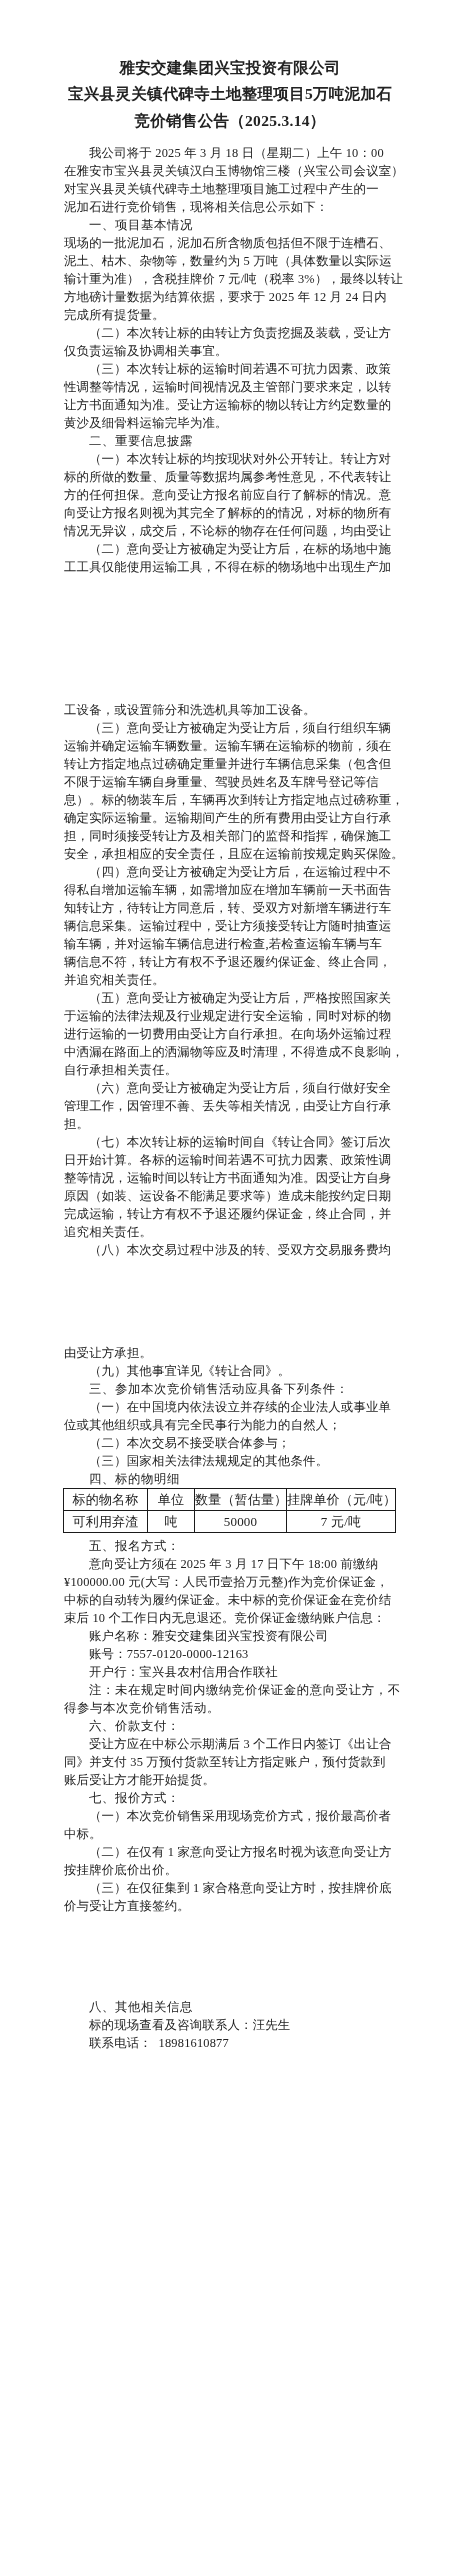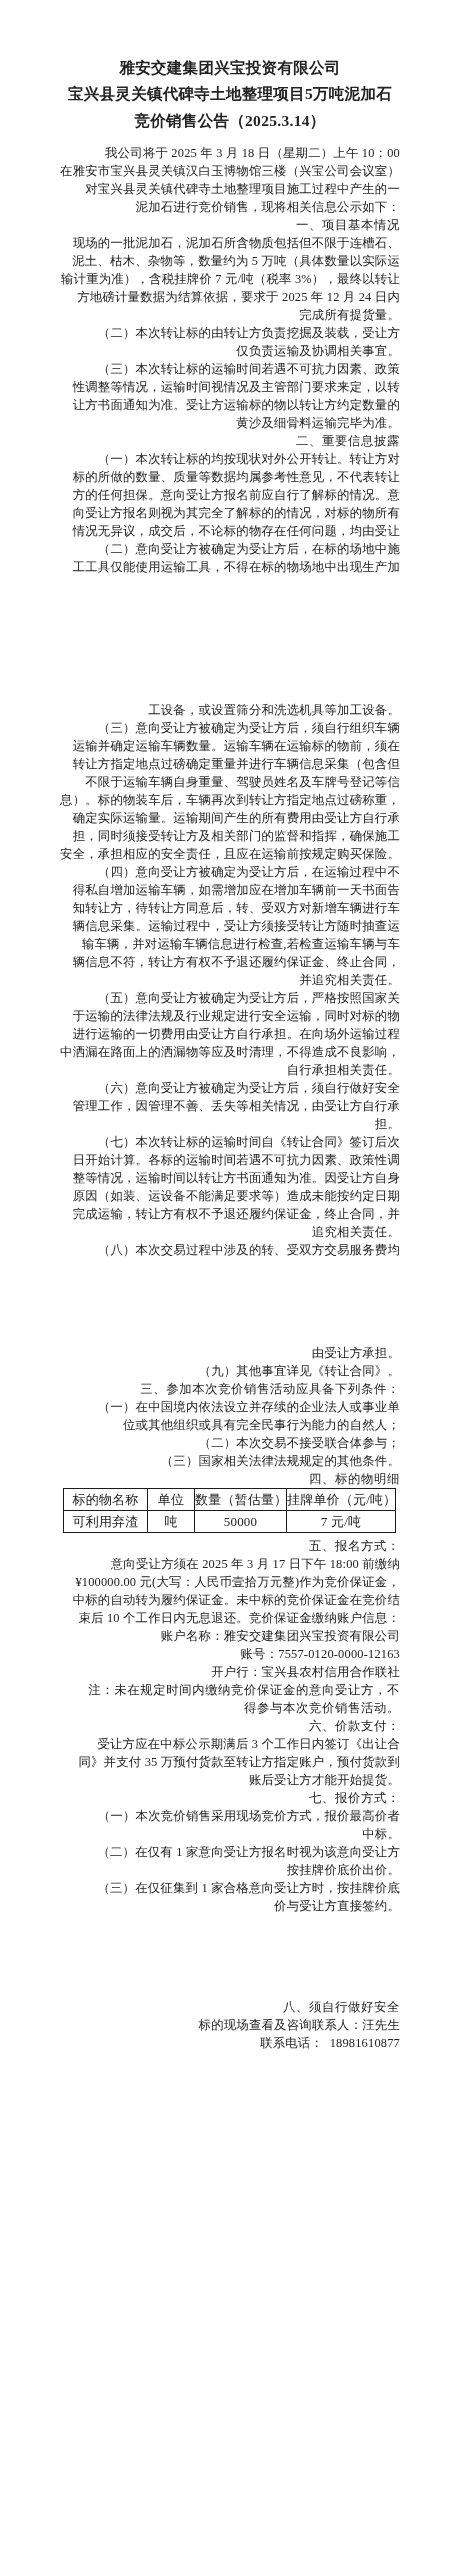--- a/index.html
+++ b/index.html
@@ -1,20 +1,20 @@
 <!DOCTYPE html>
 <html style="font-size:9.2px"><head>
 <meta charset="utf-8">
 <style>
   html,body{margin:0;padding:0;background:#ffffff;}
   .page-root{position:relative;width:456px;height:2052px;background:#ffffff;overflow:hidden;
              font-family:"Liberation Serif",serif;color:#222;}
   .title-block{position:absolute;left:64px;top:55px;width:332px;text-align:center;}
   .title-line{font-size:15.5px;font-weight:bold;line-height:26.4px;letter-spacing:0.3px;white-space:pre;}
-  .textblock{position:absolute;left:55px;width:345px;text-align:right;}
+  .textblock{position:absolute;left:64px;width:345px;}
   .line{font-size:12.4px;line-height:18px;height:18px;letter-spacing:0.2px;white-space:pre;}
   .line.ind{padding-left:25px;}
   .line.hd{font-family:"Liberation Sans",sans-serif;font-weight:normal;letter-spacing:0.6px;}
   .line.gap{margin-top:8px;}
   .goods-table{position:absolute;left:63px;top:1488px;width:331px;border-collapse:collapse;
                table-layout:fixed;font-size:13px;}
   .goods-table th,.goods-table td{border:1.1px solid #1a1a1a;text-align:center;height:21px;
                font-weight:normal;padding:0;letter-spacing:0.2px;white-space:nowrap;overflow:hidden;}
   .sig-block{position:absolute;left:190px;top:2219px;width:182px;}
   .sig-company{font-size:12.6px;line-height:18px;white-space:pre;}
@@ -148,21 +148,21 @@
       <div class="line ind hd">七、报价方式：</div>
       <div class="line ind">（一）本次竞价销售采用现场竞价方式，报价最高价者</div>
       <div class="line">中标。</div>
       <div class="line ind">（二）在仅有 1 家意向受让方报名时视为该意向受让方</div>
       <div class="line">按挂牌价底价出价。</div>
       <div class="line ind">（三）在仅征集到 1 家合格意向受让方时，按挂牌价底</div>
       <div class="line">价与受让方直接签约。</div>
     </div>
 
   <div class="textblock" style="top:1998px">
-      <div class="line ind hd">八、须自行做好安全</div>
+      <div class="line ind hd">八、其他相关信息</div>
       <div class="line ind">标的现场查看及咨询联系人：汪先生</div>
       <div class="line ind">联系电话：  18981610877</div>
       <div class="line ind gap">挂网时间：2025 年 3 月 14 日</div>
       <div class="line ind gap">竞价时间：2025 年 3 月 18 日</div>
       <div class="line ind gap">竞价地点：雅安市宝兴县灵关镇磨刀社区（兴宝公司会</div>
       <div class="line">议室）</div>
     </div>
 
   <div class="sig-block">
     <div class="sig-company">雅安交建集团兴宝投资有限公司</div>

